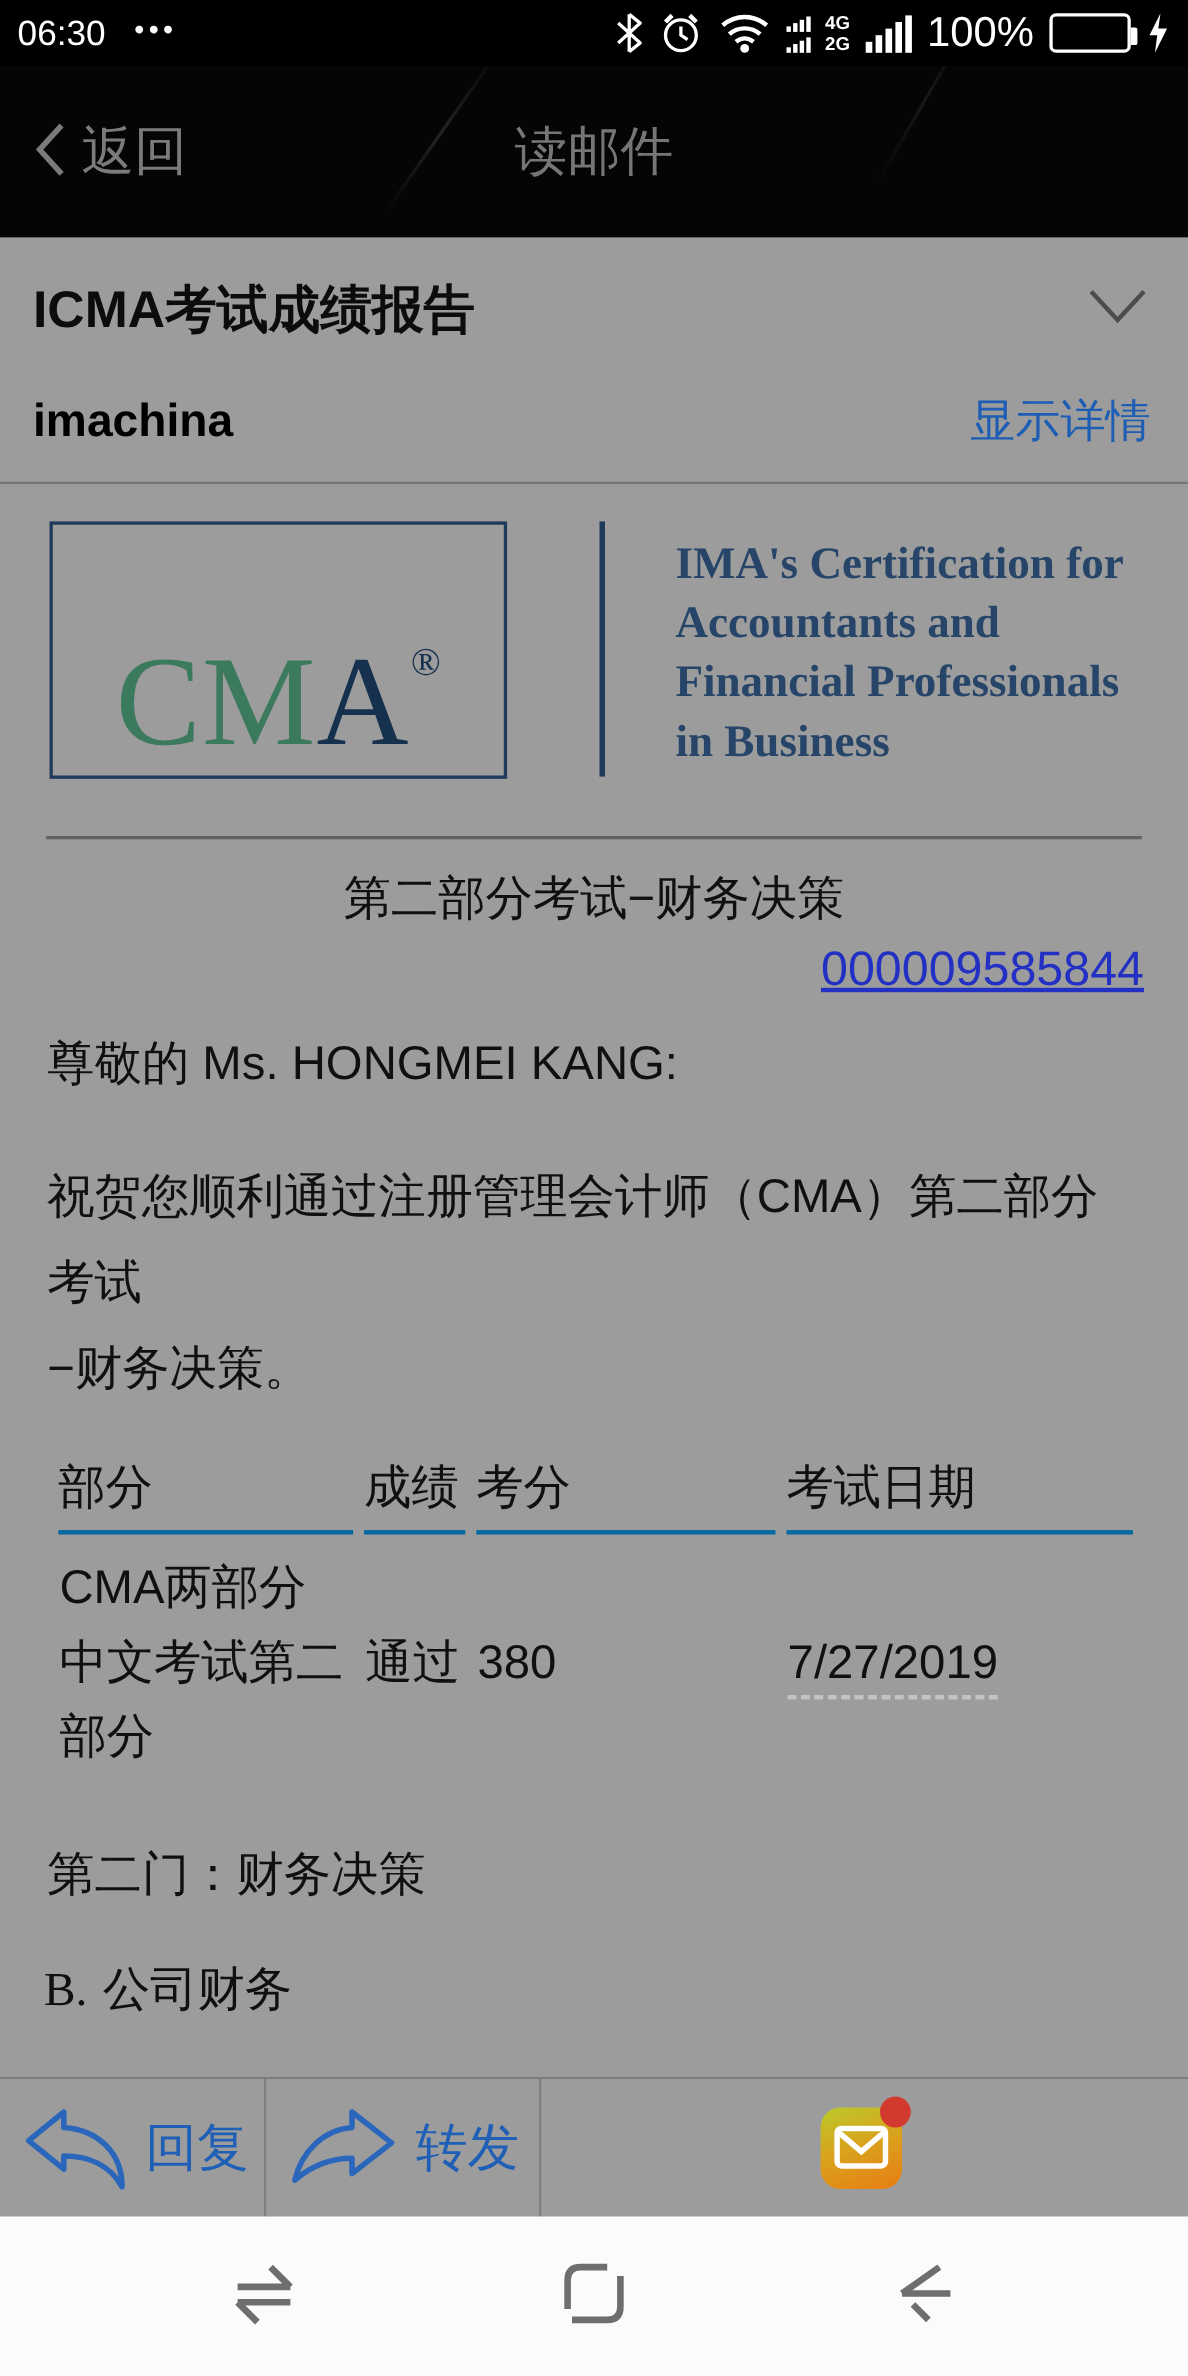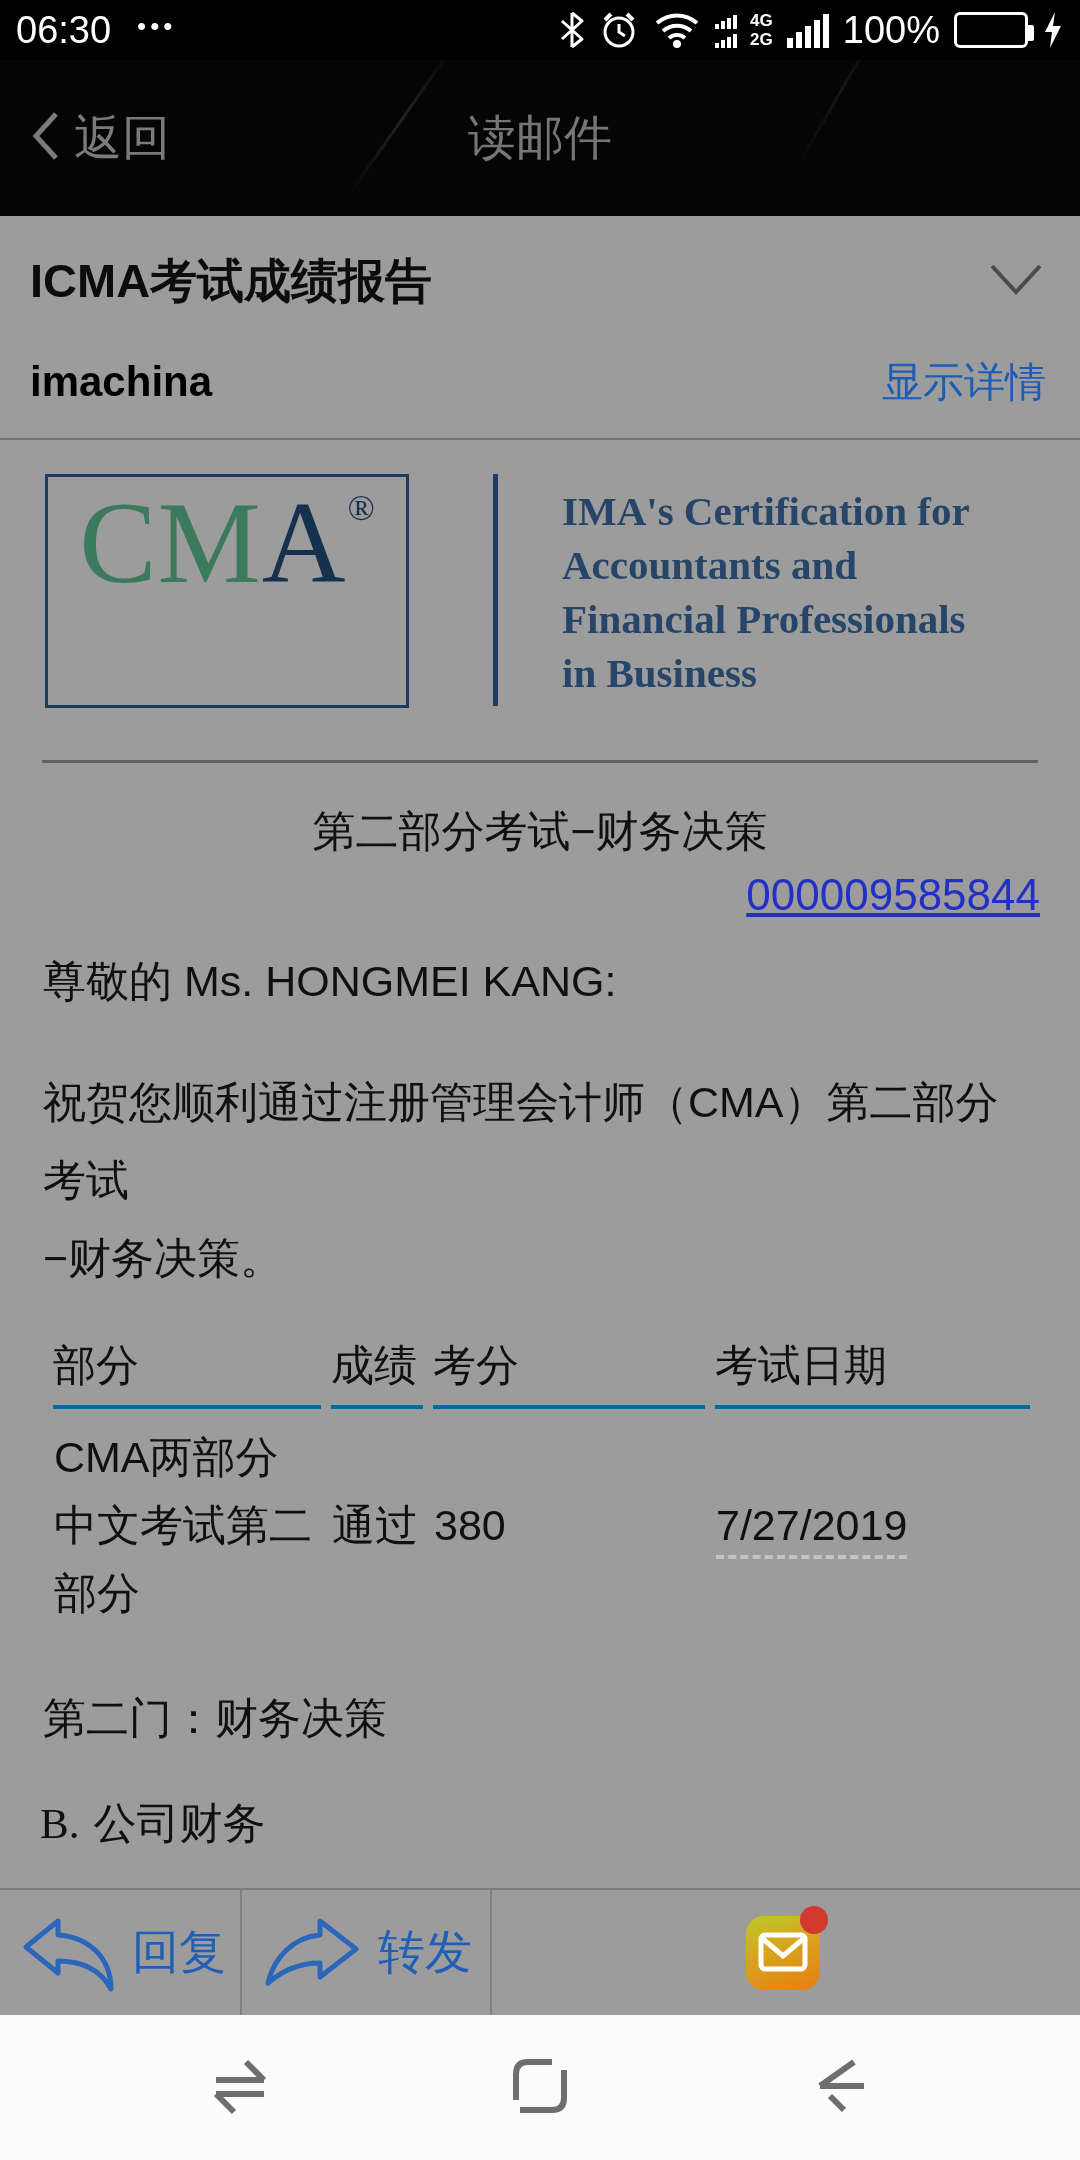--- a/index.html
+++ b/index.html
@@ -8,21 +8,21 @@
     width:1080px;height:2160px;margin:0 auto;position:relative;
     font-family:"Liberation Sans","DejaVu Sans",sans-serif;
     display:flex;flex-direction:column;overflow:hidden;background:#9c9c9c;
   }
 
   
   .status-bar{
     height:60px;background:#000;color:#fff;display:flex;align-items:center;
     padding:0 16px;flex:0 0 auto;
   }
-  .status-time{font-size:38px;line-height:60px;}
+  .status-time{font-size:32px;line-height:60px;}
   .status-more{font-size:26px;letter-spacing:4px;margin-left:26px;margin-top:-8px;}
   .status-right{margin-left:auto;display:flex;align-items:center;gap:14px;}
   .status-right svg{display:block;}
   .dualsig{display:flex;flex-direction:column;justify-content:center;gap:2px;}
   .dualsig .sigrow{display:flex;align-items:flex-end;gap:13px;}
   .minibars{display:flex;align-items:flex-end;gap:2px;}
   .minibars i{display:block;width:4px;background:#fff;}
   .netlabel{font-size:17px;font-weight:bold;line-height:17px;}
   .bigbars{display:flex;align-items:flex-end;gap:3px;height:36px;}
   .bigbars i{display:block;width:6px;background:#fff;}
@@ -49,34 +49,34 @@
   .content{flex:1 1 auto;background:#9c9c9c;color:#101010;overflow:hidden;position:relative;}
   .subject-row{display:flex;justify-content:space-between;align-items:center;padding:34px 36px 0 30px;}
   .subject-title{font-size:47px;font-weight:bold;color:#0c0c0c;}
   .sender-row{display:flex;justify-content:space-between;align-items:baseline;padding:42px 34px 0 30px;}
   .sender-name{font-size:42px;font-weight:bold;color:#000000;}
   .show-details{font-size:41px;color:#1d5db4;}
   .divider1{border:0;border-top:2px solid #747474;margin:28px 0 0 0;}
 
   .logo-row{margin-top:34px;padding-left:45px;display:flex;align-items:flex-start;}
   .logo-box{
-    width:364px;height:234px;border:3px solid #1e3a5c;display:flex;align-items:flex-start;justify-content:center;
+    width:416px;height:234px;border:3px solid #1e3a5c;display:flex;align-items:flex-end;justify-content:center;
     font-family:"Liberation Serif","DejaVu Serif",serif;
   }
   .logo-cm{font-size:116px;color:#3c7a5e;letter-spacing:1px;}
   .logo-a{font-size:116px;color:#16314e;}
   .logo-reg{font-size:36px;color:#16314e;vertical-align:62px;margin-left:2px;}
   .v-rule{width:5px;height:232px;background:#1e3a5c;margin-left:84px;flex:0 0 auto;}
   .ima-tagline{
     margin-left:64px;margin-top:10px;font-family:"Liberation Serif","DejaVu Serif",serif;
     font-weight:bold;color:#264568;font-size:41px;line-height:54px;
   }
 
   .divider2{border:0;border-top:3px solid #636363;margin:52px 42px 0 42px;}
-  .exam-title{margin-top:40px;text-align:center;font-size:43px;line-height:56px;}
+  .exam-title{margin-top:26px;text-align:center;font-size:43px;line-height:56px;}
   .report-num-row{margin-top:8px;text-align:right;padding-right:40px;line-height:56px;}
   .report-num{font-size:44px;color:#2230c4;text-decoration:underline;}
   .greeting{margin-top:18px;padding-left:43px;font-size:43px;line-height:60px;}
   .congrats{margin-top:52px;padding:0 40px 0 43px;font-size:43px;line-height:78px;}
 
   table.score{margin:40px 40px 0 43px;width:997px;border-collapse:separate;border-spacing:10px 0;table-layout:fixed;}
   table.score th{
     font-weight:400;font-size:43px;text-align:left;padding:0 0 10px 0;border-bottom:4px solid #0369a1;
   }
   table.score td{font-size:43px;line-height:68px;vertical-align:middle;padding-top:14px;}

